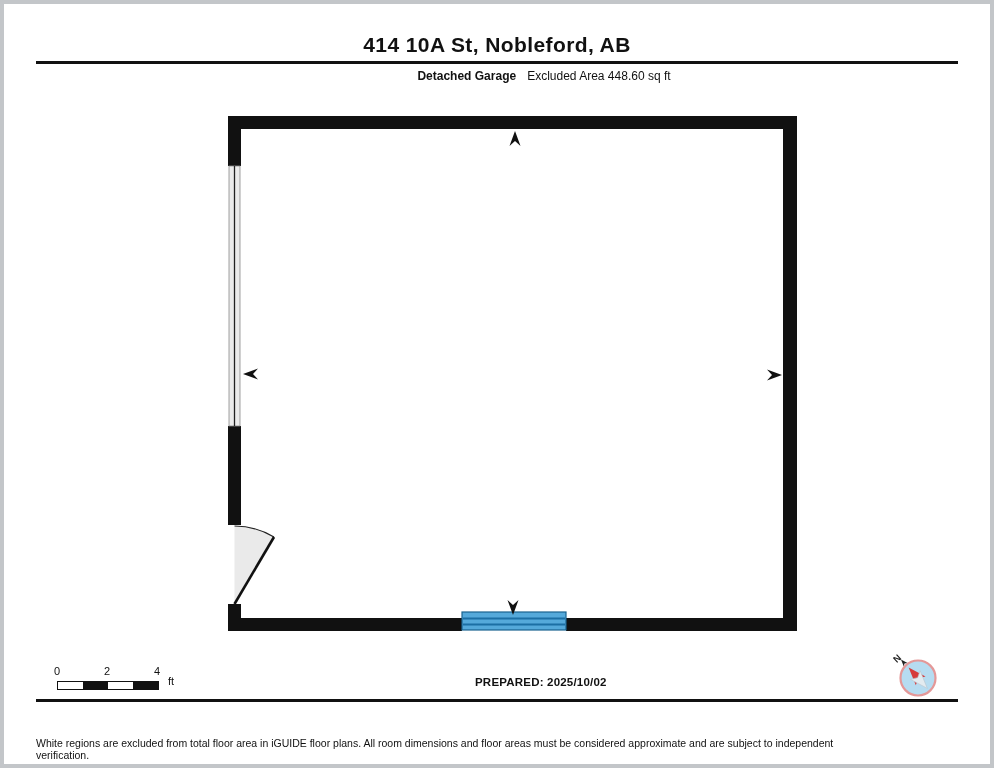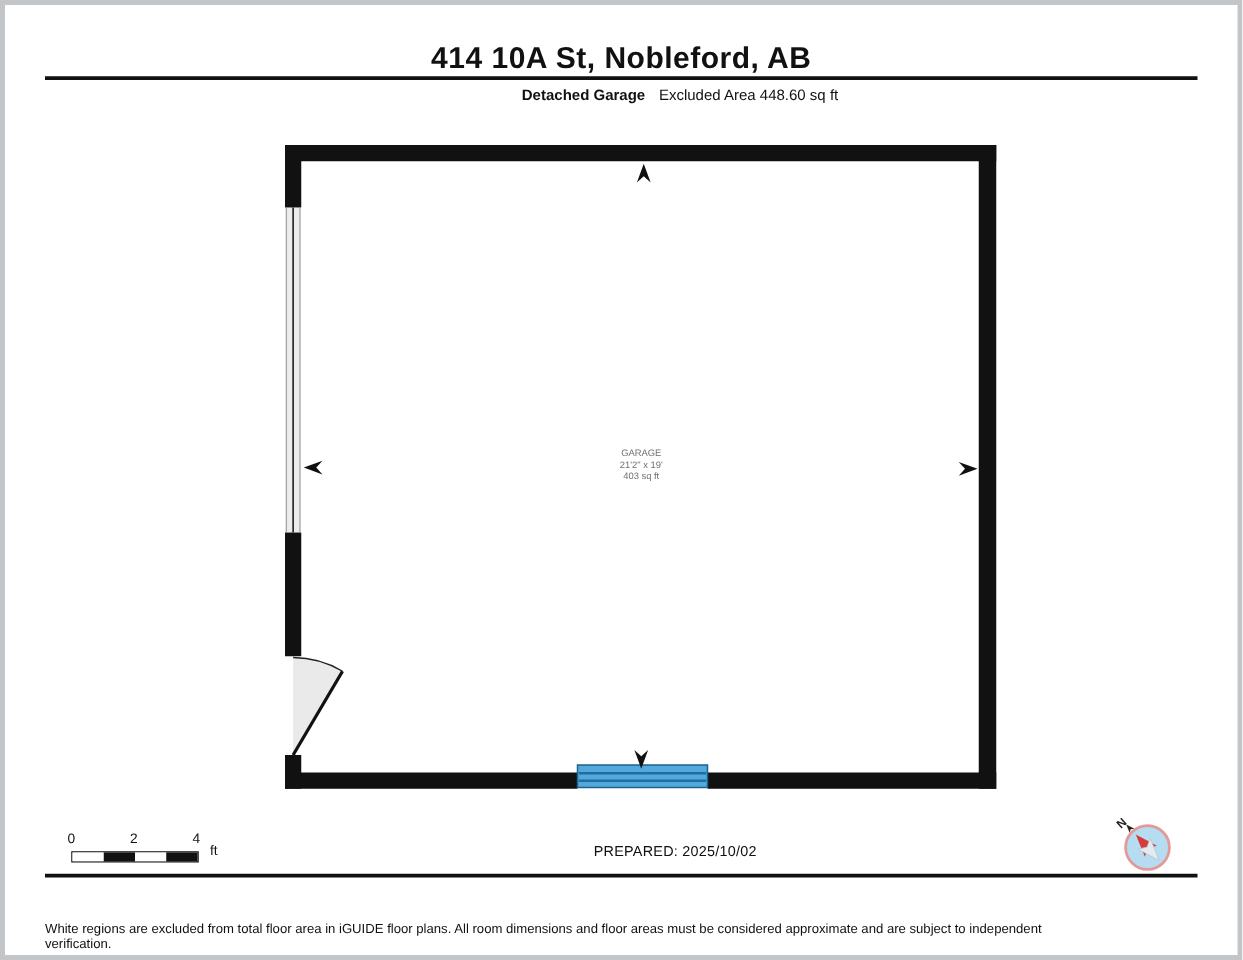--- a/index.html
+++ b/index.html
@@ -8,21 +8,21 @@
     width:994px;height:768px;
     background:#ffffff;
     box-shadow: inset 0 0 0 4px #c3c6c9;
     font-family:"Liberation Sans", sans-serif;
     color:#111;
     overflow:hidden;
   }
   .title{
     position:absolute;top:33px;left:0;right:0;
     text-align:center;
-    font-size:24px;font-weight:bold;letter-spacing:.4px;
+    font-size:21px;font-weight:bold;letter-spacing:.4px;
   }
   .rule-top{
     position:absolute;top:61px;left:36px;width:922px;height:3px;background:#111;
   }
   .subtitle{
     position:absolute;top:69px;left:0;right:0;
     display:flex;justify-content:center;gap:11px;
     font-size:12px;
     transform:translateX(24px);
   }
@@ -38,21 +38,21 @@
   .scalebar .t0{left:0;} .scalebar .t2{left:50px;} .scalebar .t4{left:100px;}
   .scalebar .bar{
     position:relative;width:100px;height:7px;
     border:1px solid #111;display:flex;box-sizing:content-box;margin-top:2px;
   }
   .scalebar .seg{flex:1;}
   .seg.w{background:#fff;} .seg.b{background:#111;}
   .scalebar .ft{position:absolute;left:111px;top:10px;text-align:center;}
   .prepared{
     position:absolute;left:442px;top:676px;
-    font-size:11.5px;font-weight:normal;letter-spacing:.2px;padding-left:33px;
+    font-size:11.5px;font-weight:bold;letter-spacing:.2px;padding-left:33px;
   }
   .rule-bottom{
     position:absolute;top:699px;left:36px;width:922px;height:3px;background:#111;
   }
   .disclaimer{
     position:absolute;top:709px;left:36px;width:800px;
     font-size:10.5px;color:#111;margin-top:28px;
   }
 </style>
 </head>
@@ -107,25 +107,20 @@
       <circle cx="918" cy="678" r="17.5" fill="#b6dcf1" stroke="#e49898" stroke-width="2.2"></circle>
       <g transform="rotate(-42 918 678)">
         <path d="M918,664 L924.5,682 L918,678.5 L911.5,682 Z" fill="#d63a3a"></path>
         <path d="M918,692 L924.5,674 L918,677.5 L911.5,674 Z" fill="#e3ebf0" stroke="#b9c6cf" stroke-width="0.6"></path>
       </g>
       <path transform="rotate(-42 905 664)" d="M905,658 L907.5,665 L905,663.2 L902.5,665 Z" fill="#222"></path>
       <text x="894" y="662" font-size="9.5" font-weight="bold" fill="#222" transform="rotate(-42 897 659)">N</text>
     </g>
   </svg>
 
-  <div class="room-label">
-    <div>GARAGE</div>
-    <div>21'2" x 19'</div>
-    <div>403 sq ft</div>
-  </div>
 
   <div class="scalebar">
     <div class="ticks">
       <span class="t0">0</span>
       <span class="t2">2</span>
       <span class="t4">4</span>
     </div>
     <div class="bar">
       <div class="seg w"></div>
       <div class="seg b"></div>

